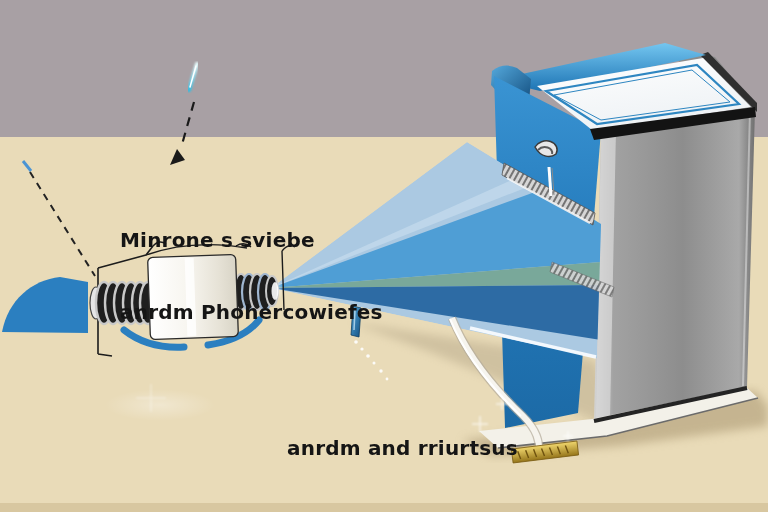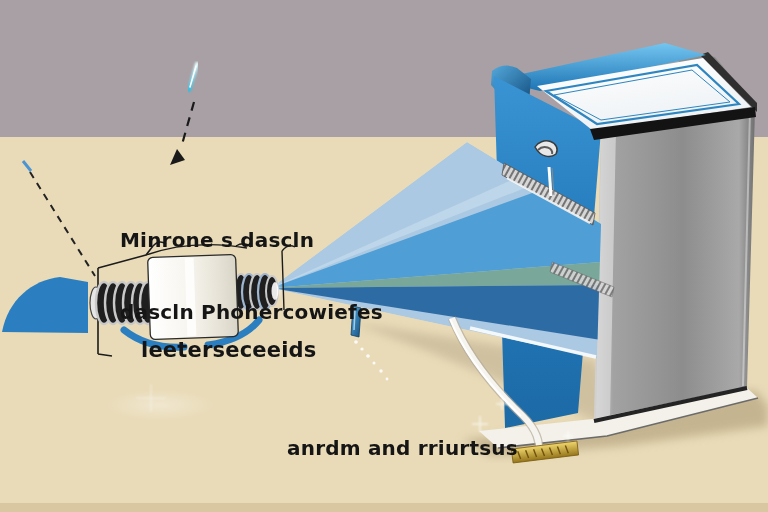--- a/index.html
+++ b/index.html
@@ -202,25 +202,24 @@
 
   <g stroke="#ffffff" stroke-width="1.5" opacity="0.7" filter="url(#blur1)">
     <path d="M472 424 h16 M480 416 v16"></path>
     <path d="M496 404 h12 M502 398 v12"></path>
     <path d="M136 398 h30 M151 384 v28" opacity="0.5"></path>
     <path d="M563 436 h10 M568 431 v10"></path>
   </g>
 </svg>
 
 <div class="label" id="label-device-title">
-  <div>Minrone s dascln</div>
-  <div>dascln Phohercowiefes</div>
+  <div>Minrone s sviebe</div>
+  <div>anrdm Phohercowiefes</div>
 </div>
 
-<div class="label" id="label-device-caption">leeterseceeids</div>
 
 <div class="label" id="label-floor-note">
   <div>anrdm and rriurtsus</div>
   
   
 </div>
 
 </div>
 
 </body></html>

